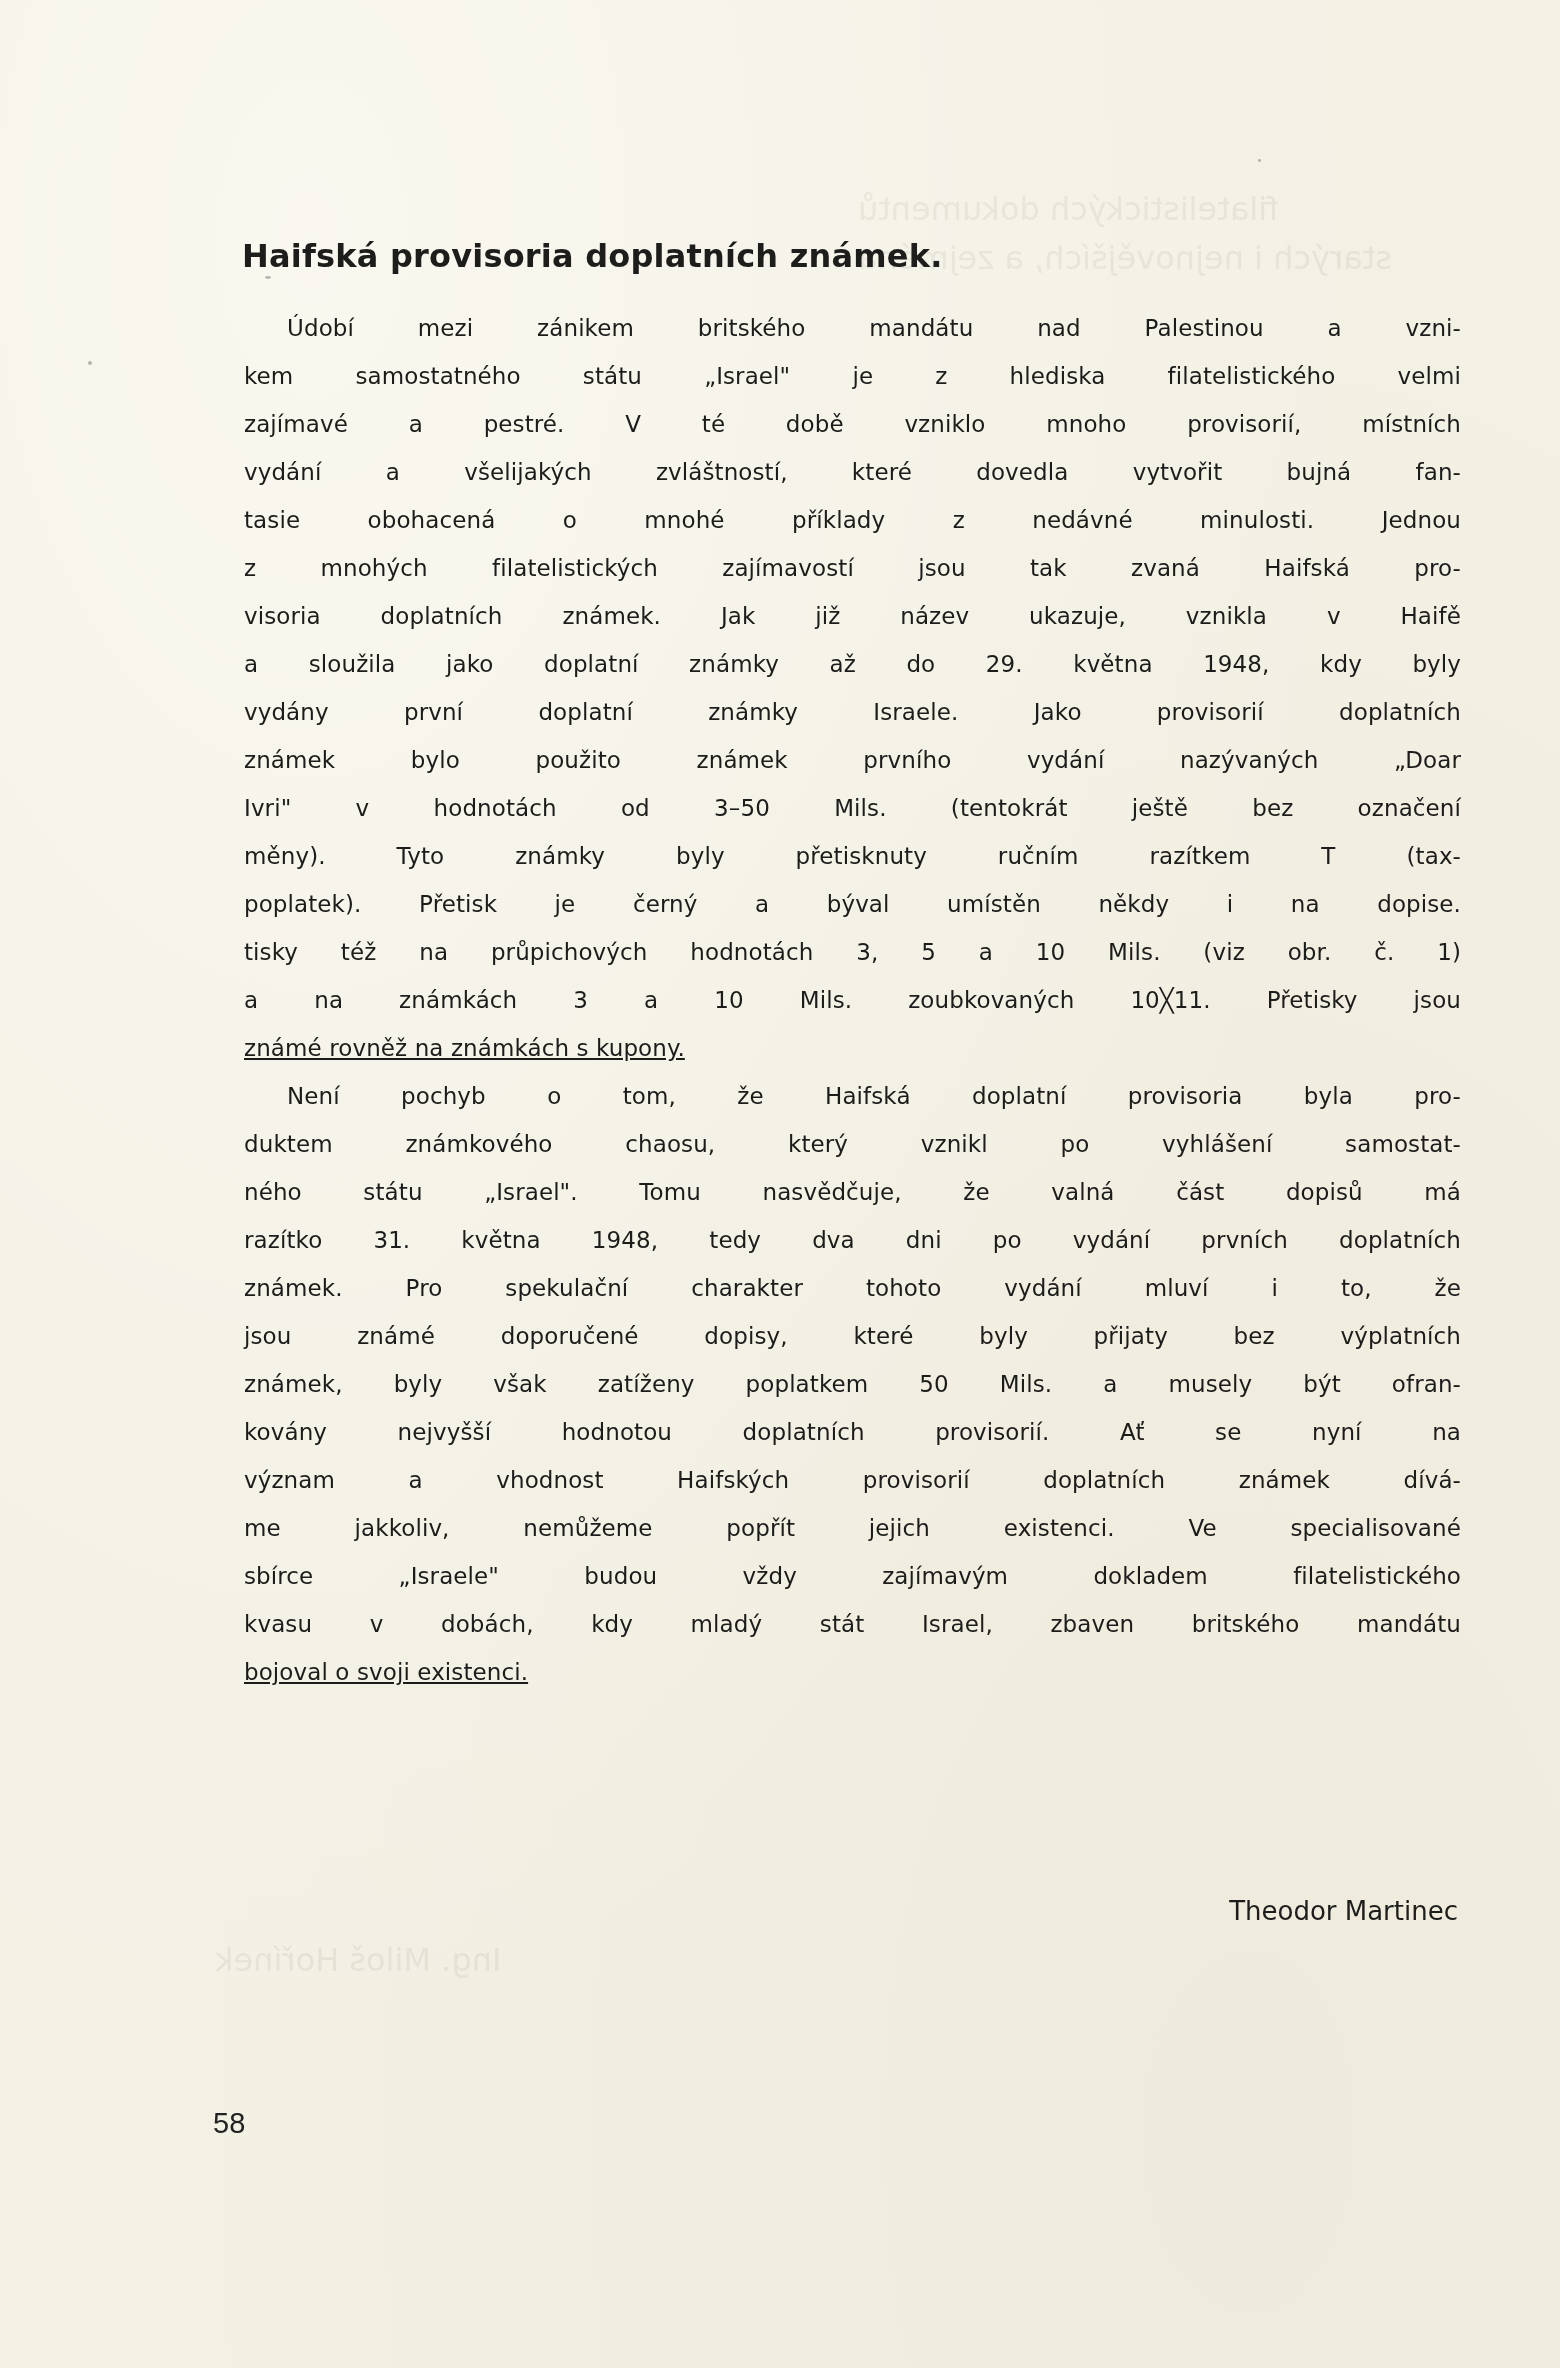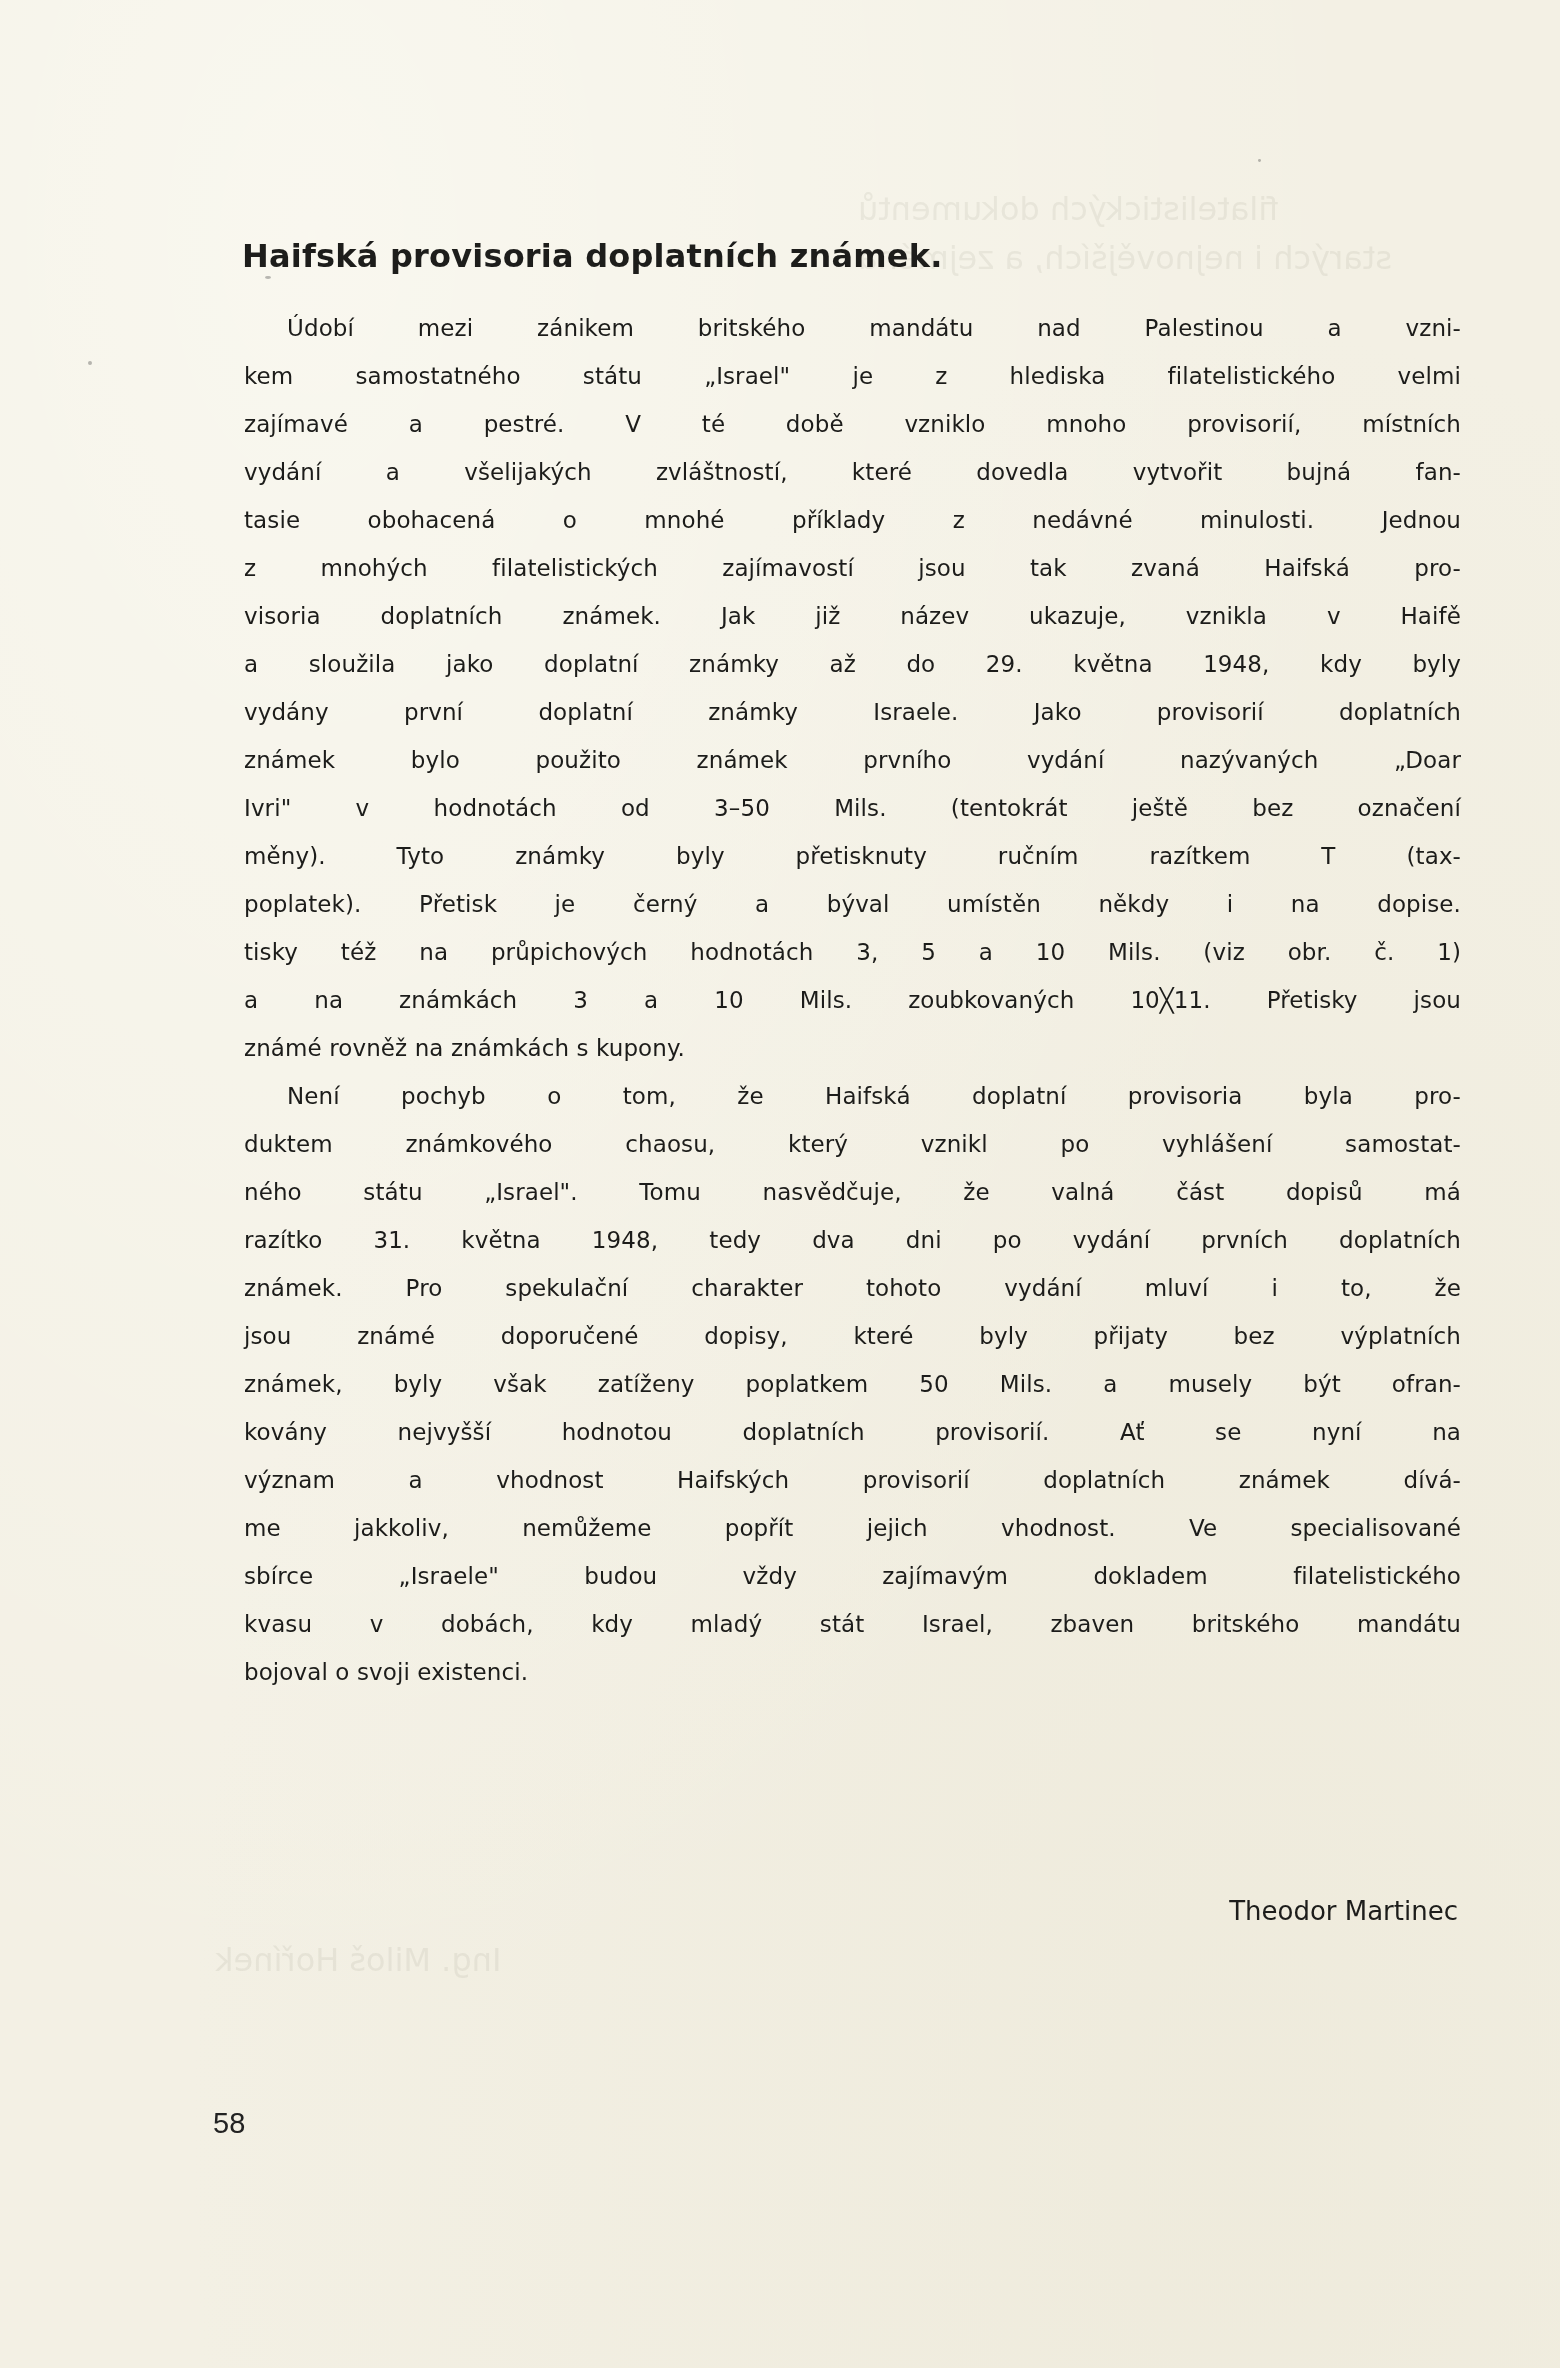--- a/index.html
+++ b/index.html
@@ -46,20 +46,21 @@
       height: 48px;
       line-height: 48px;
       font-size: 23px;
       white-space: nowrap;
       text-align: justify;
       text-align-last: justify;
       letter-spacing: 0.1px;
     }
     .line.last {
       text-align-last: left;
+      text-decoration: underline;
     }
     .line.indent {
       padding-left: 43px;
     }
     .signature {
       position: absolute;
       right: 102px;
       top: 1896px;
       font-size: 26px;
       white-space: nowrap;
@@ -125,21 +126,21 @@
     <div>
       <span class="line indent">Není pochyb o tom, že Haifská doplatní provisoria byla pro-</span>
       <span class="line">duktem známkového chaosu, který vznikl po vyhlášení samostat-</span>
       <span class="line">ného státu „Israel". Tomu nasvědčuje, že valná část dopisů má</span>
       <span class="line">razítko 31. května 1948, tedy dva dni po vydání prvních doplatních</span>
       <span class="line">známek. Pro spekulační charakter tohoto vydání mluví i to, že</span>
       <span class="line">jsou známé doporučené dopisy, které byly přijaty bez výplatních</span>
       <span class="line">známek, byly však zatíženy poplatkem 50 Mils. a musely být ofran-</span>
       <span class="line">kovány nejvyšší hodnotou doplatních provisorií. Ať se nyní na</span>
       <span class="line">význam a vhodnost Haifských provisorií doplatních známek dívá-</span>
-      <span class="line">me jakkoliv, nemůžeme popřít jejich vhodnost. Ve specialisované</span>
+      <span class="line">me jakkoliv, nemůžeme popřít jejich existenci. Ve specialisované</span>
       <span class="line">sbírce „Israele" budou vždy zajímavým dokladem filatelistického</span>
       <span class="line">kvasu v dobách, kdy mladý stát Israel, zbaven britského mandátu</span>
       <span class="line last">bojoval o svoji existenci.</span>
     </div>
   </div>
 
   <div class="signature">Theodor Martinec</div>
 
   <div class="page-number">58</div>
 </div>

